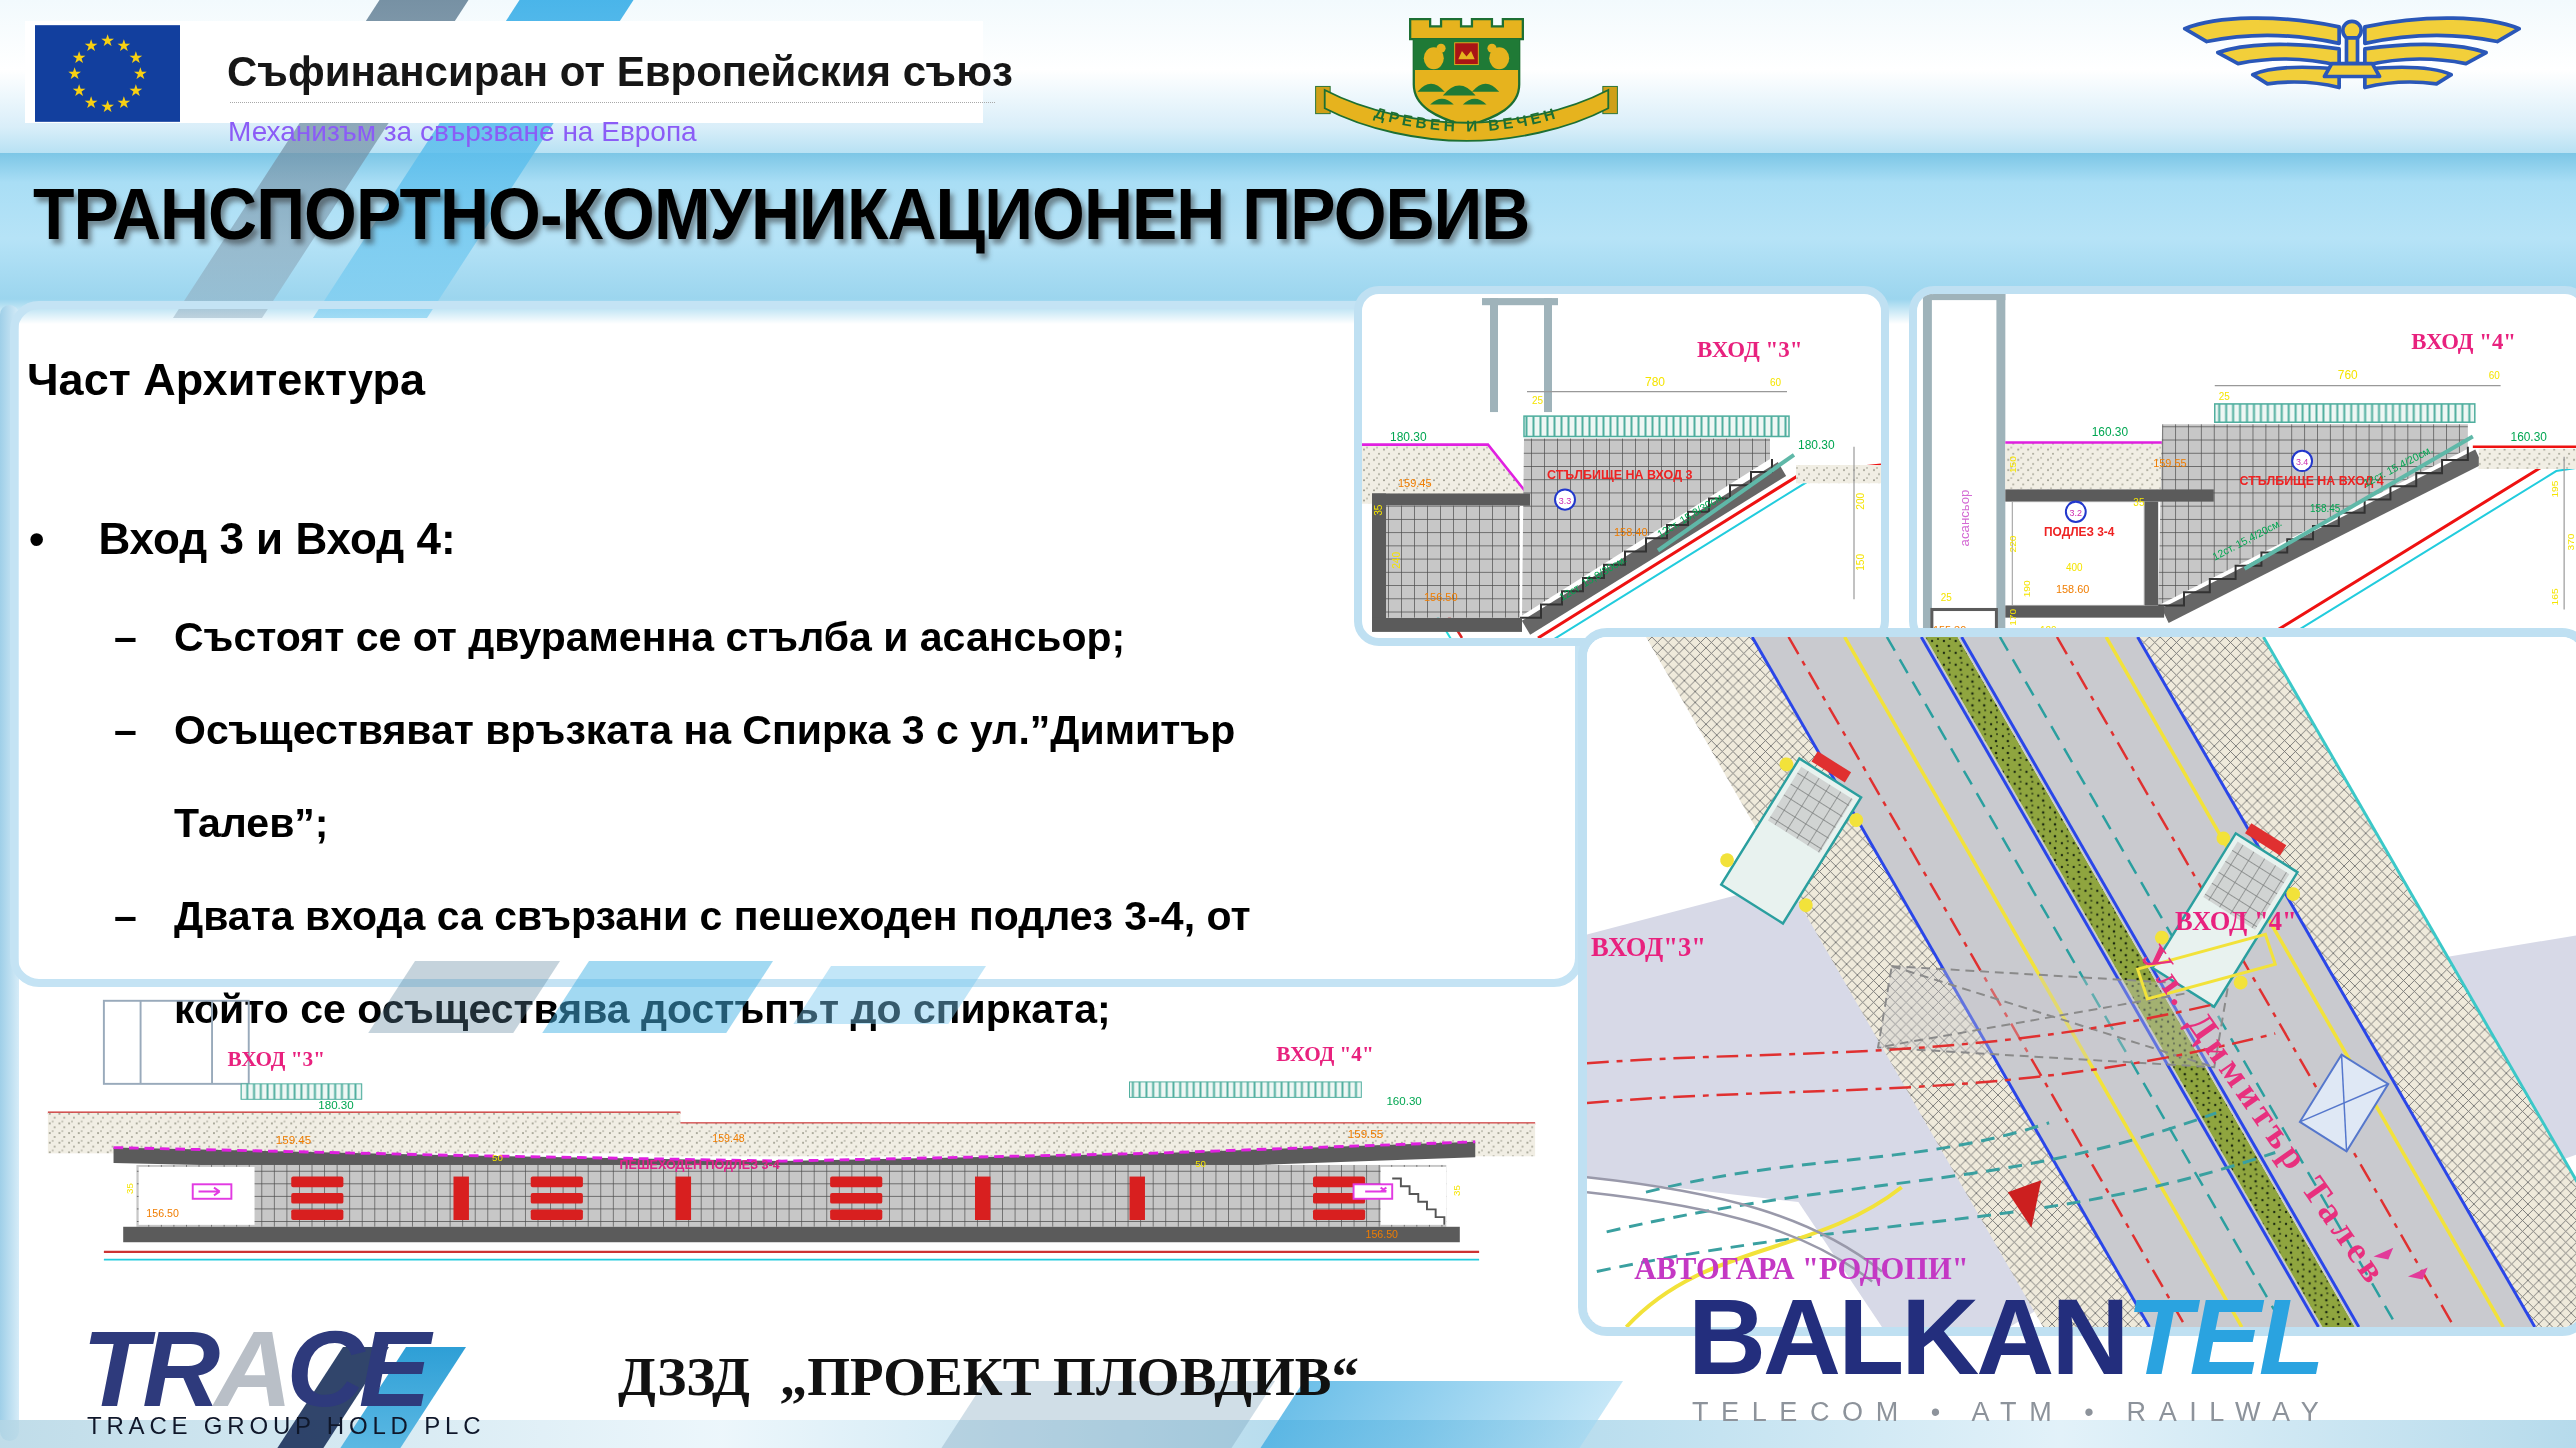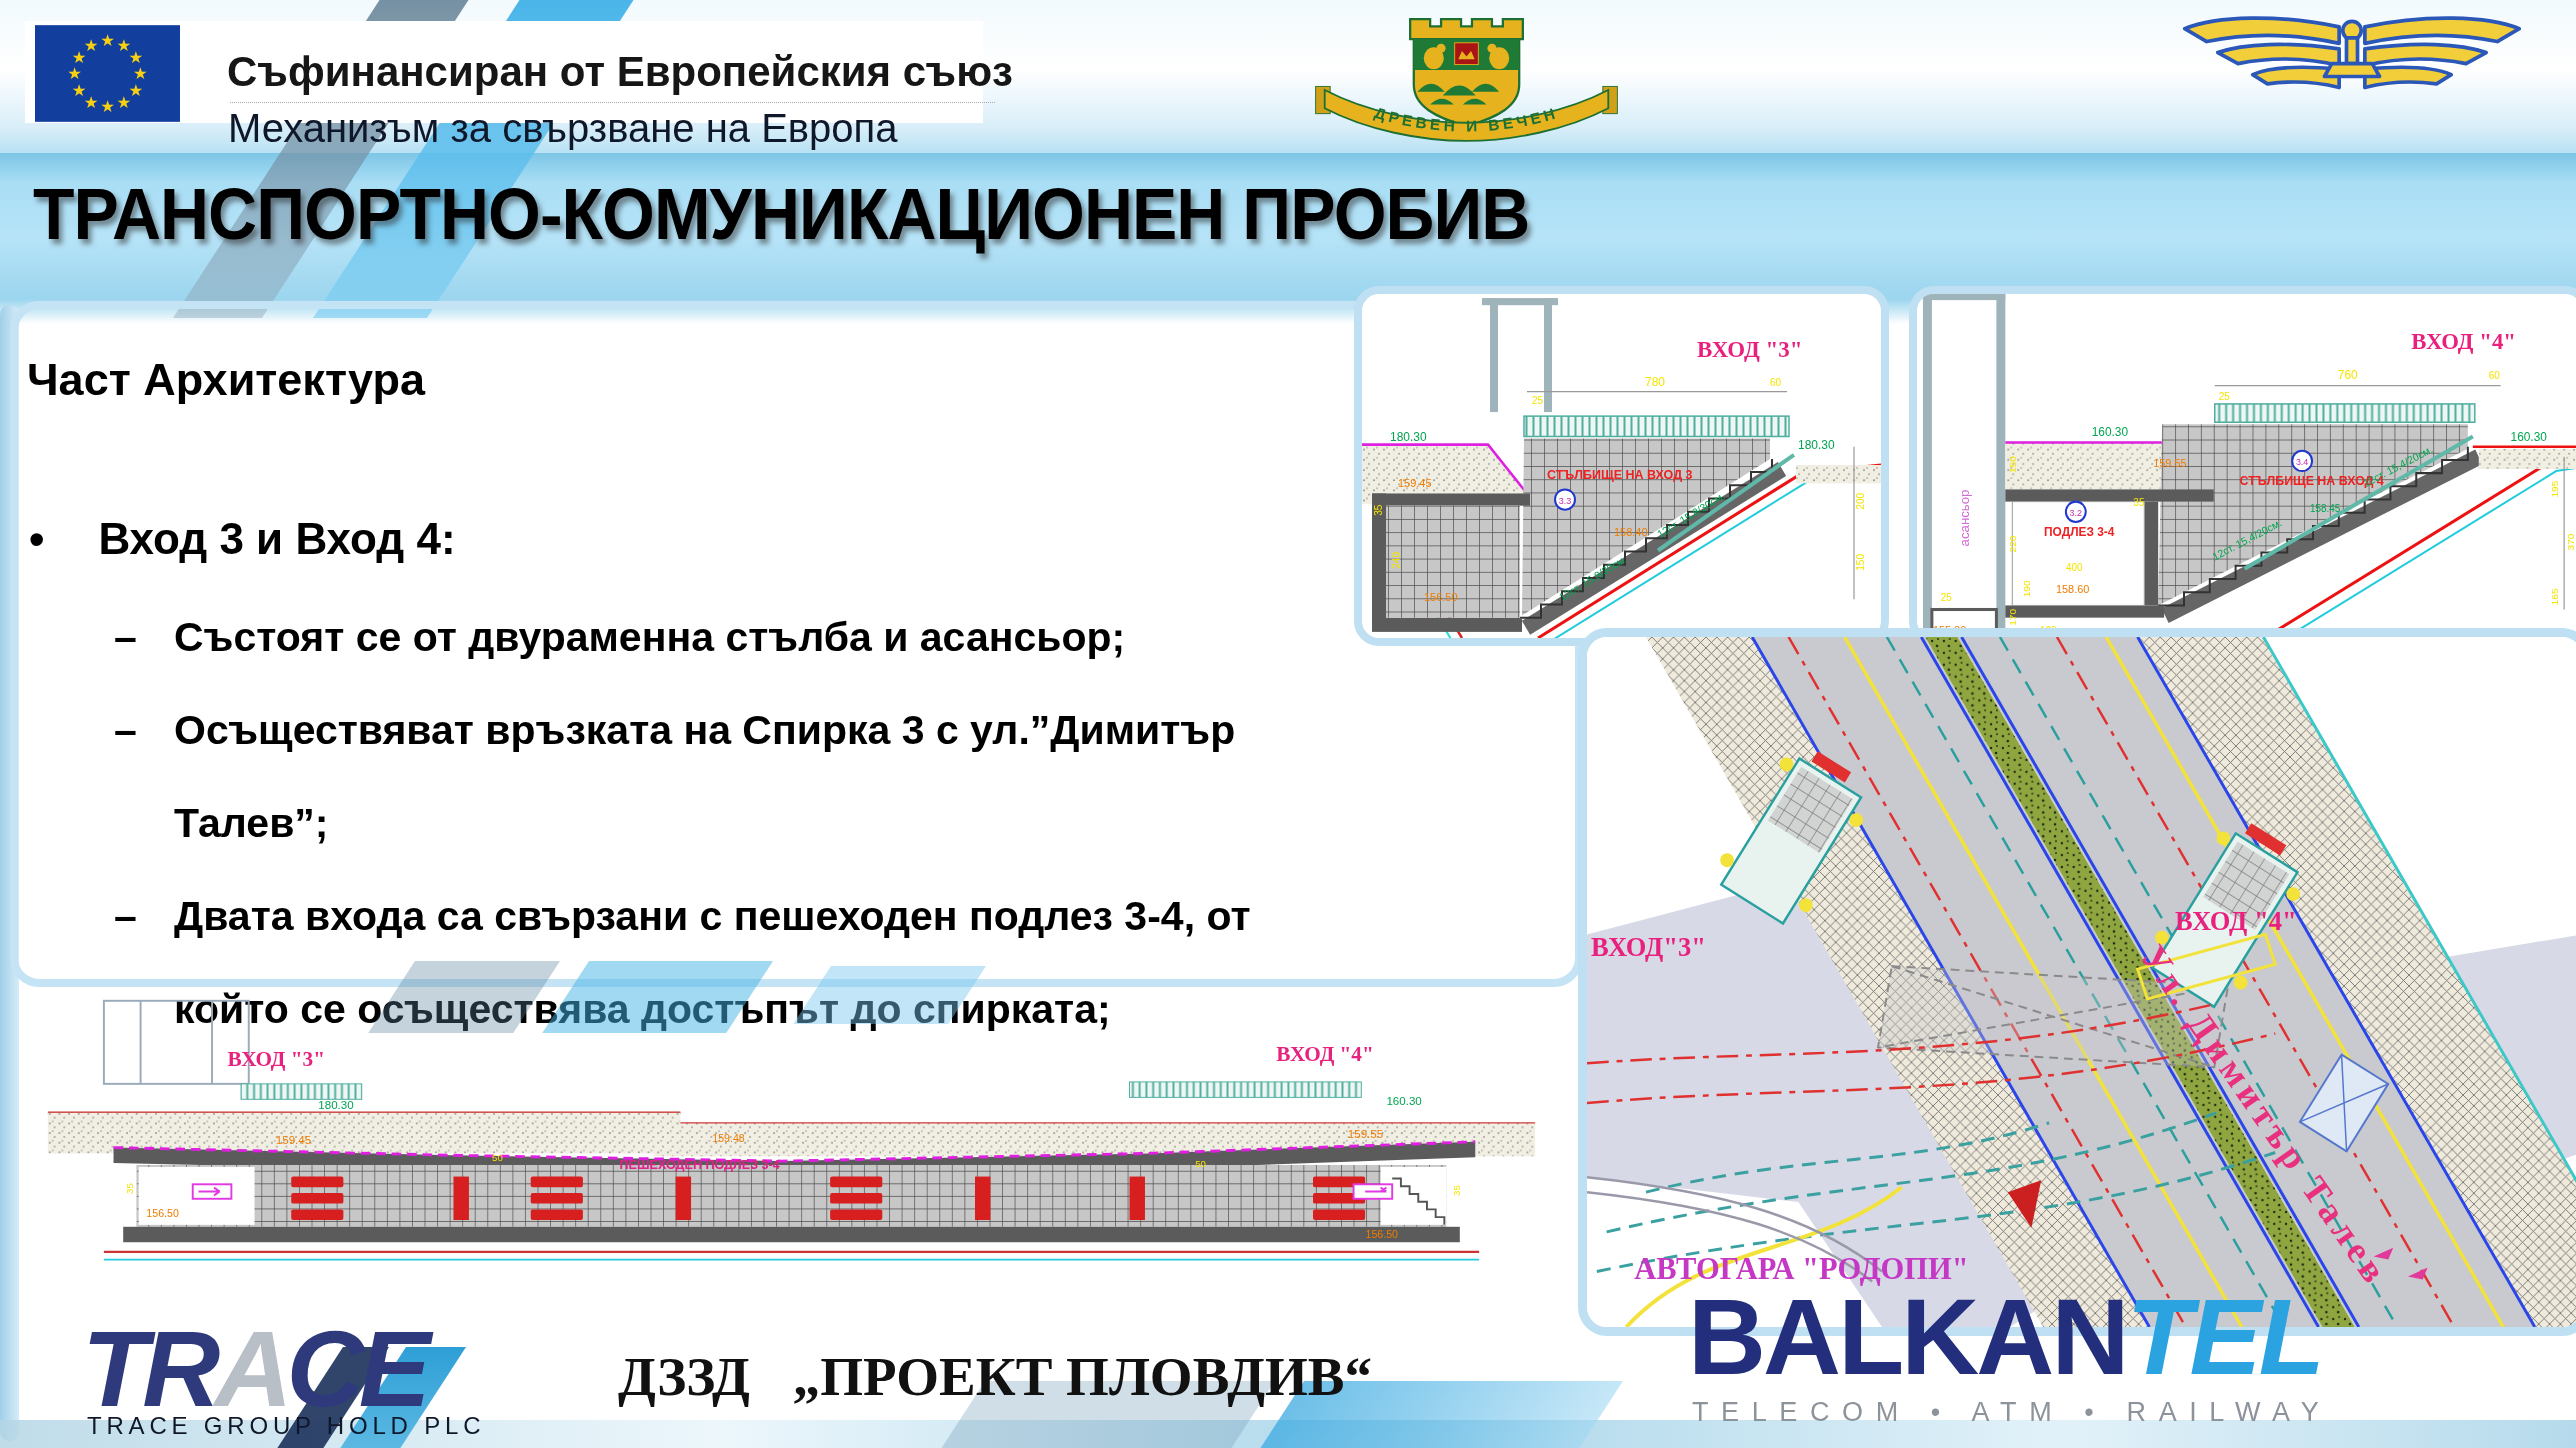--- a/index.html
+++ b/index.html
@@ -14,21 +14,21 @@
     background:linear-gradient(180deg,#7cc6e6 0%,#a9def5 20%,#b6e3f7 58%,#9bd5ee 100%);}
   .title-fade{left:0;top:299px;width:2576px;height:25px;
     background:linear-gradient(180deg,#9bd5ee,#ffffff);}
   .stripe{position:absolute;transform:skewX(-33deg);transform-origin:top left;}
   .slide-title{left:33px;top:172px;font-size:73px;font-weight:700;letter-spacing:-1px;
     white-space:nowrap;transform:scaleX(.93);transform-origin:left center;
     text-shadow:3.9px 4.8px 5.8px rgba(45,45,45,.5);}
   .eu-card{left:25px;top:21px;width:958px;height:102px;background:#ffffff;}
   .eu-line1{left:202px;top:27px;font-size:42px;font-weight:700;color:#161616;white-space:nowrap;}
   .eu-div{left:205px;top:81px;width:765px;border-top:1.9px dotted #a8a8a8;}
-  .eu-line2{left:203px;top:85px;font-size:40px;font-weight:400;color:#0f172a;white-space:nowrap;}
+  .eu-line2{left:203px;top:95px;font-size:28px;font-weight:400;color:#8b5cf6;white-space:nowrap;}
   .railway-name{left:2159px;top:93px;width:386px;text-align:center;
     font-family:"Liberation Serif",serif;font-weight:700;font-size:35px;letter-spacing:4.8px;}
 
   
   .left-edge{left:0;top:305px;width:19.3px;height:1136px;border-radius:9.7px;
     background:linear-gradient(90deg,#9fcfe8,#d6ecf8);}
   .text-frame{left:9.7px;top:301px;width:1557px;height:670px;border:8.7px solid #c4e3f4;border-radius:29px;}
   .panel{background:#fff;border:8.7px solid #bfe0f2;border-radius:25px;overflow:hidden;}
   .panel svg{display:block;width:100%;height:100%;}
   .panel-s3{left:1354px;top:286px;width:519px;height:344px;}
@@ -42,21 +42,21 @@
   .sub-item{padding-left:60px;}
   .dash{display:inline-block;width:60px;margin-left:-60px;}
 
   
   .bottom-strip{left:0;top:1420px;width:2576px;height:29px;opacity:.85;
     background:linear-gradient(90deg,#b4d6e5,#e9f5fb 28%,#9ccfe6 55%,#ddeff8 80%,#a9d4e8);}
   .trace-main{left:82px;top:1306px;font-size:108px;font-weight:700;font-style:italic;
     letter-spacing:-5.8px;white-space:nowrap;}
   .trace-navy{color:#2e3a7c;} .trace-gray{color:#b9bfc7;}
   .trace-sub{left:87px;top:1412px;font-size:24px;color:#0f172a;letter-spacing:4.8px;white-space:nowrap;}
-  .consortium{left:618px;top:1345px;display:flex;gap:43px;
+  .consortium{left:618px;top:1345px;display:flex;gap:30px;
     font-family:"Liberation Serif",serif;font-weight:700;font-size:55px;color:#111;white-space:nowrap;}
   .balkan-main{left:1688px;top:1274px;font-size:108px;font-weight:700;letter-spacing:-2.9px;white-space:nowrap;}
   .balkan-navy{color:#232e7d;} .balkan-cyan{color:#2aa3e0;font-style:italic;}
   .balkan-sub{left:1692px;top:1397px;font-size:27px;color:#8d939b;letter-spacing:12.6px;white-space:nowrap;}
 
   
   text{font-family:"Liberation Sans",sans-serif;}
   .serifTxt{font-family:"Liberation Serif",serif;font-weight:700;}
 </style>
 </head>

